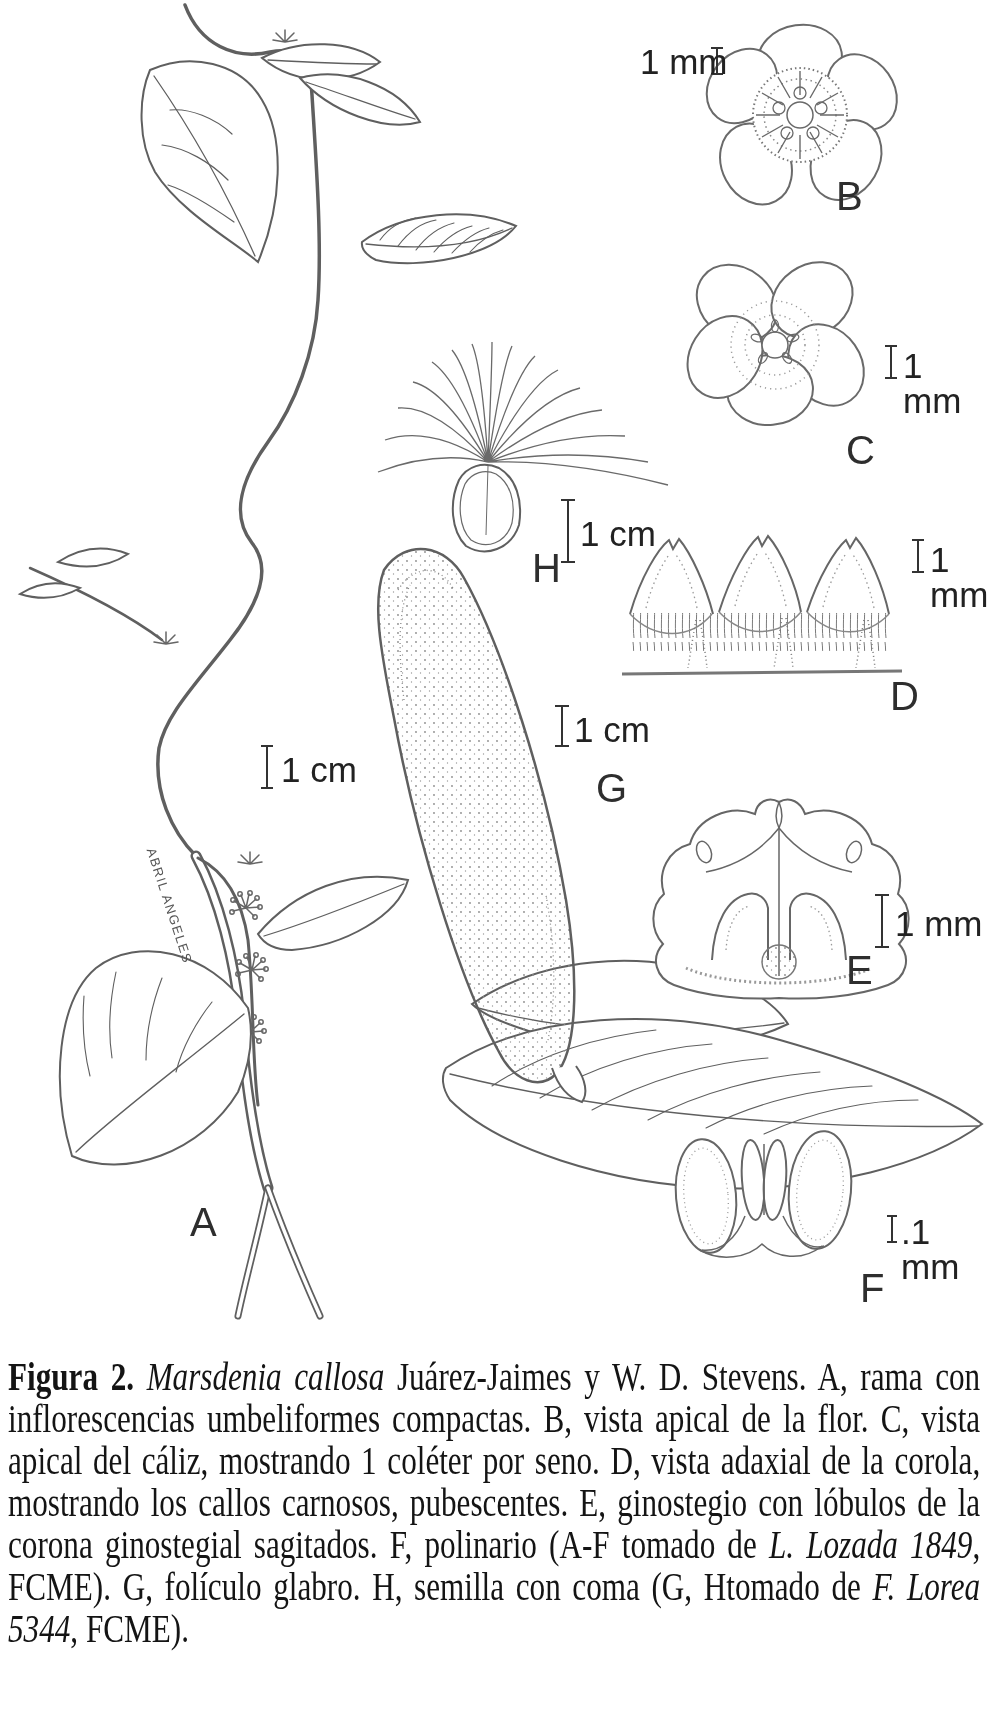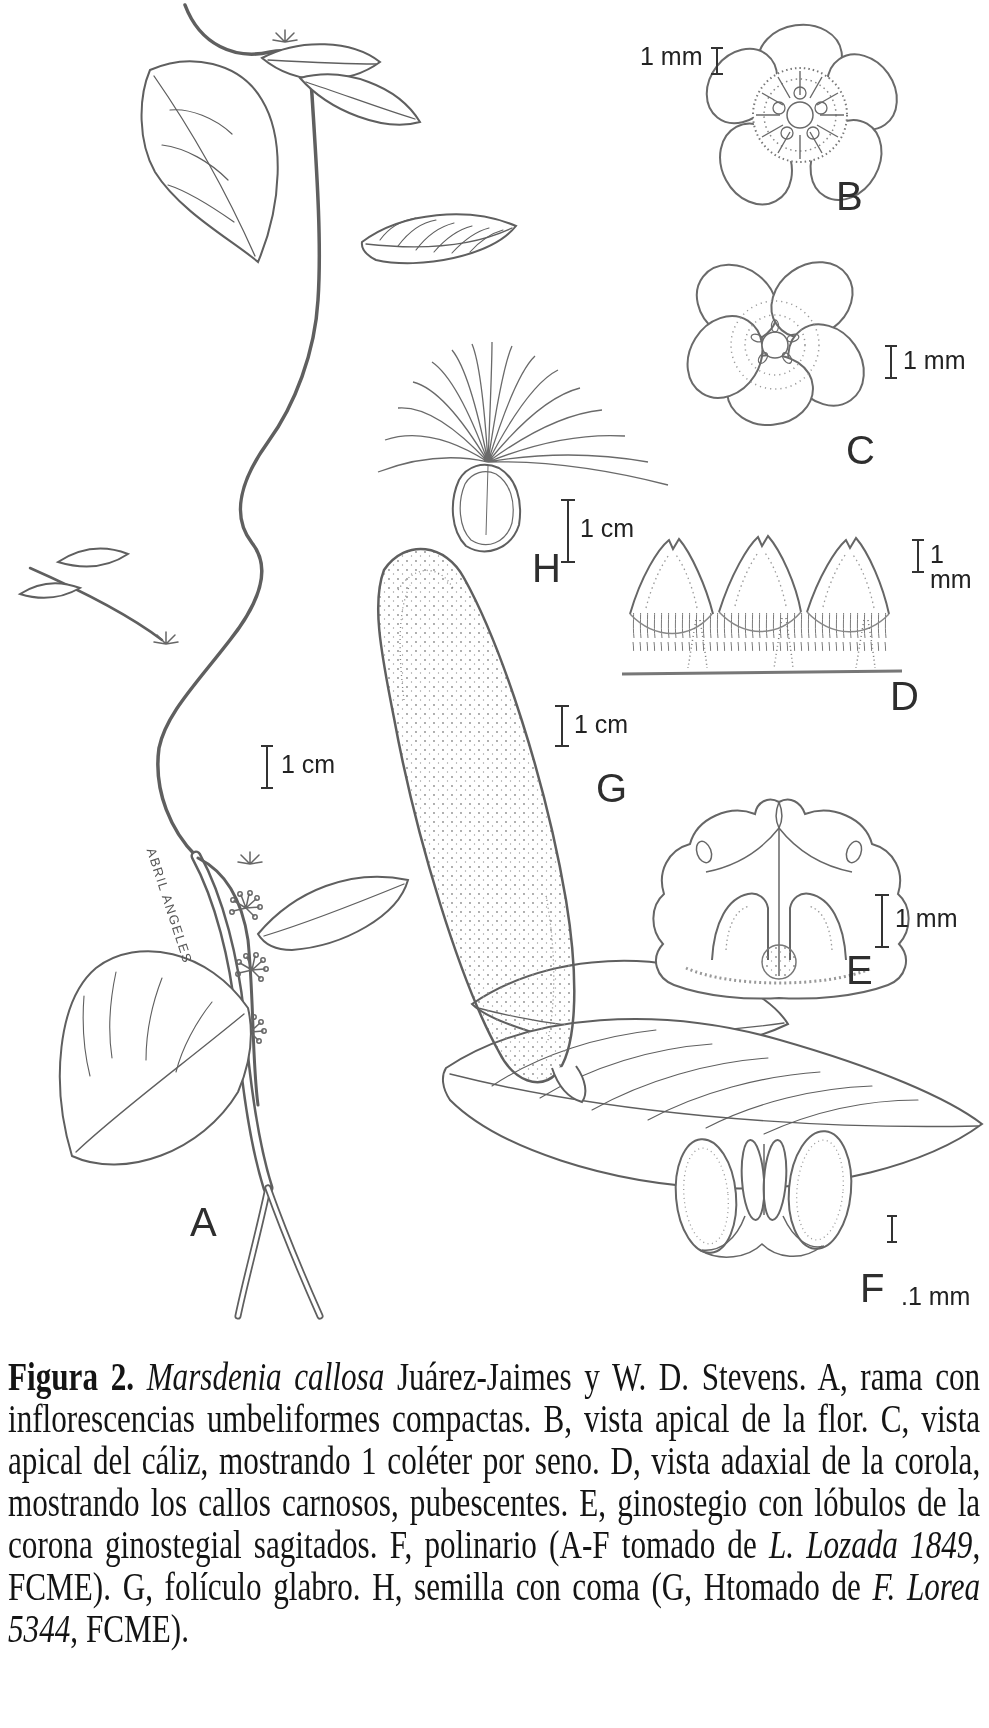--- a/index.html
+++ b/index.html
@@ -2,21 +2,21 @@
 <html><head>
 <meta charset="utf-8">
 <style>
   html,body{margin:0;padding:0;background:#ffffff;}
   .page{position:relative;width:989px;height:1728px;background:#ffffff;overflow:hidden;
         font-family:"Liberation Sans",sans-serif;}
   .art{position:absolute;left:0;top:0;}
   .part-label{position:absolute;font-family:"Liberation Sans",sans-serif;
         font-size:40px;font-weight:400;color:#2e2e2e;line-height:1;}
   .scale-label{position:absolute;font-family:"Liberation Sans",sans-serif;
-        font-size:25px;color:#222;line-height:1;}
+        font-size:35px;color:#222;line-height:1;}
   .signature{position:absolute;left:158px;top:846px;font-size:13px;letter-spacing:1.5px;
         color:#555;transform:rotate(72deg);transform-origin:0 0;white-space:nowrap;}
   .caption{position:absolute;left:8px;top:1356px;width:1248px;margin:0;
         font-family:"Liberation Serif",serif;font-size:40px;line-height:42px;
         color:#141414;text-align:justify;transform:scaleX(0.779);transform-origin:0 0;}
   .caption .b{font-weight:bold;}
   .caption .i{font-style:italic;}
 </style>
 </head>
 <body>
@@ -233,21 +233,21 @@
   <span class="part-label" style="left:846px;top:950px;">E</span>
   <span class="part-label" style="left:860px;top:1268px;">F</span>
   <span class="part-label" style="left:596px;top:768px;">G</span>
   <span class="part-label" style="left:532px;top:548px;">H</span>
 
   <span class="scale-label" style="left:281px;top:752px;">1 cm</span>
   <span class="scale-label" style="left:640px;top:44px;">1 mm</span>
   <span class="scale-label" style="left:903px;top:348px;">1 mm</span>
   <span class="scale-label" style="left:930px;top:542px;">1 mm</span>
   <span class="scale-label" style="left:895px;top:906px;">1 mm</span>
-  <span class="scale-label" style="left:901px;top:1284px;">.1 mm</span>
+  <span class="scale-label" style="left:901px;top:1214px;">.1 mm</span>
   <span class="scale-label" style="left:574px;top:712px;">1 cm</span>
   <span class="scale-label" style="left:580px;top:516px;">1 cm</span>
 
   <span class="signature">ABRIL ANGELES</span>
 
   <p class="caption"><span class="b">Figura 2. </span><span class="i">Marsdenia callosa</span><span> Juárez-Jaimes y W. D. Stevens. A, rama con inflorescencias umbeliformes compactas. B, vista apical de la flor. C, vista apical del cáliz, mostrando 1 coléter por seno. D, vista adaxial de la corola, mostrando los callos carnosos, pubescentes. E, ginostegio con lóbulos de la corona ginostegial sagitados. F, polinario (A-F tomado de </span><span class="i">L. Lozada 1849</span><span>, FCME). G, folículo glabro. H, semilla con coma (G, Htomado de </span><span class="i">F. Lorea 5344</span><span>, FCME).</span></p>
 
 </div>
 
 </body></html>

